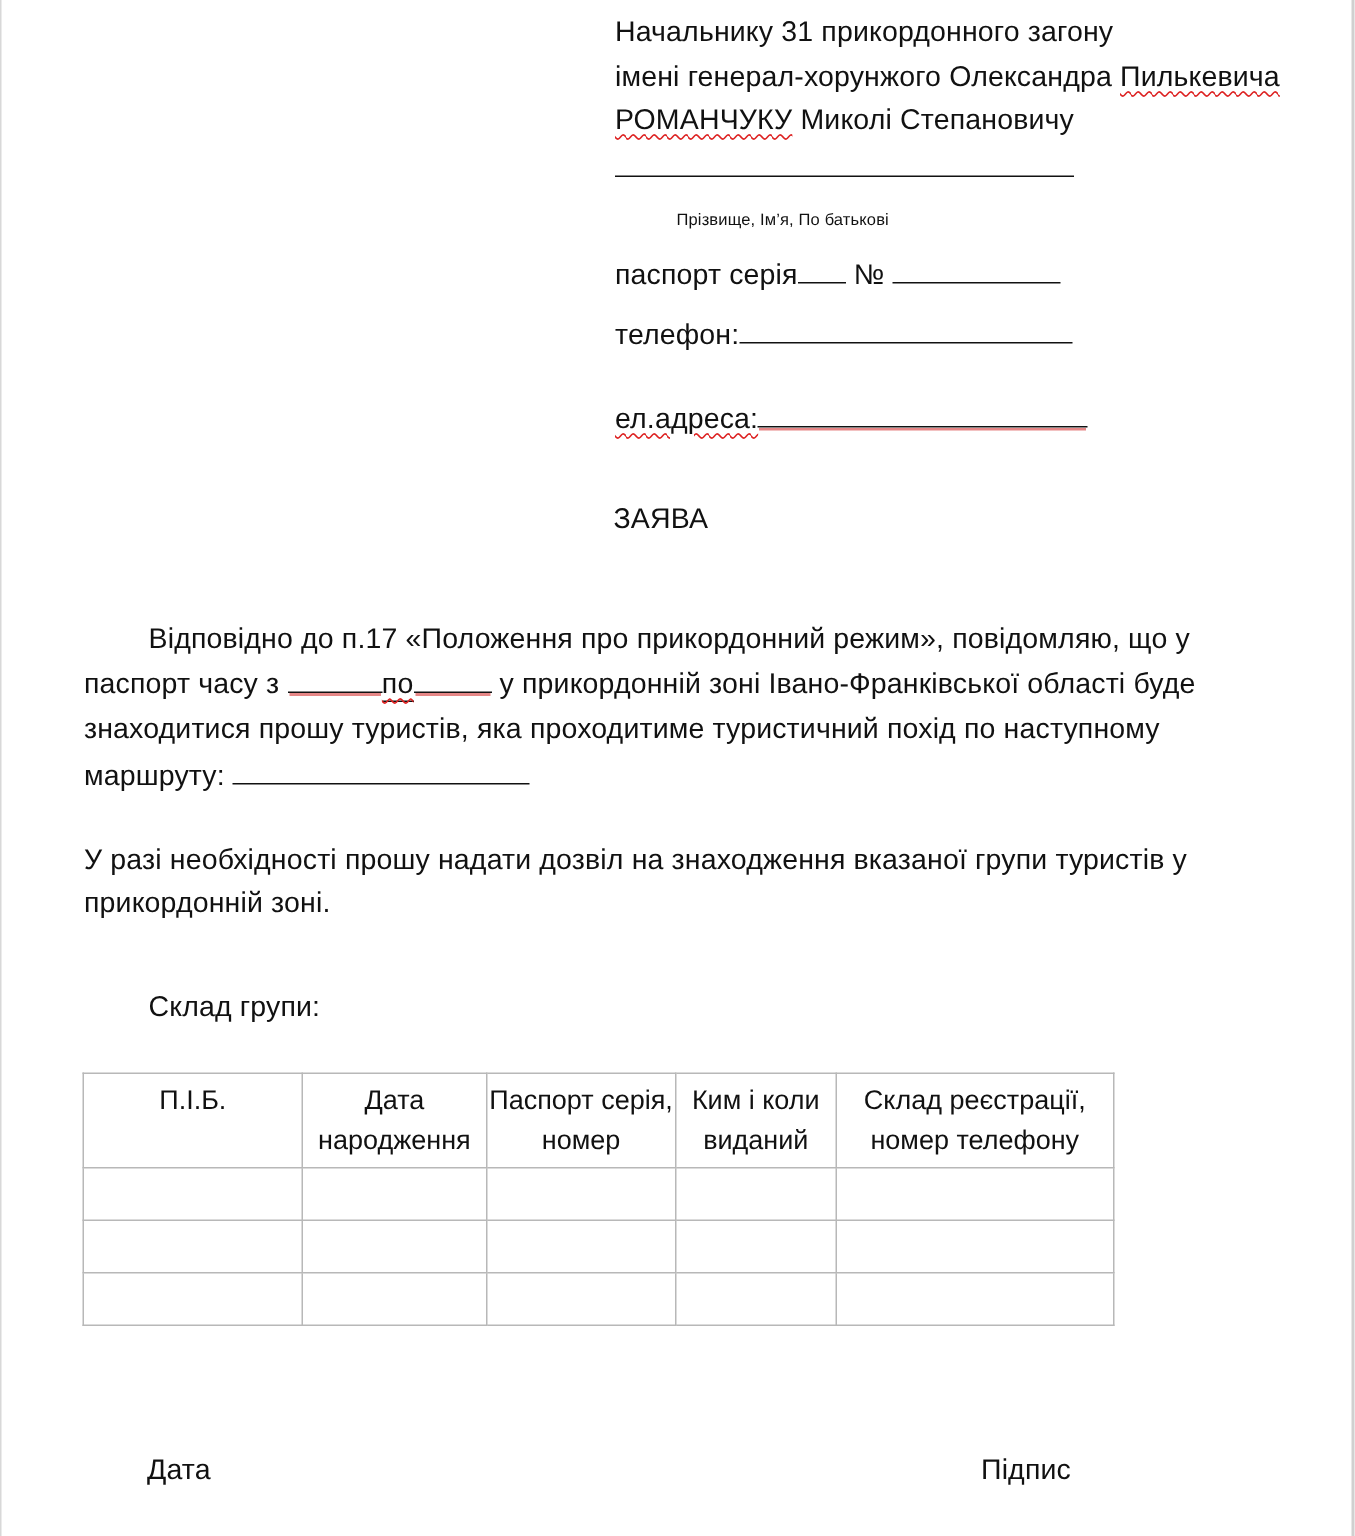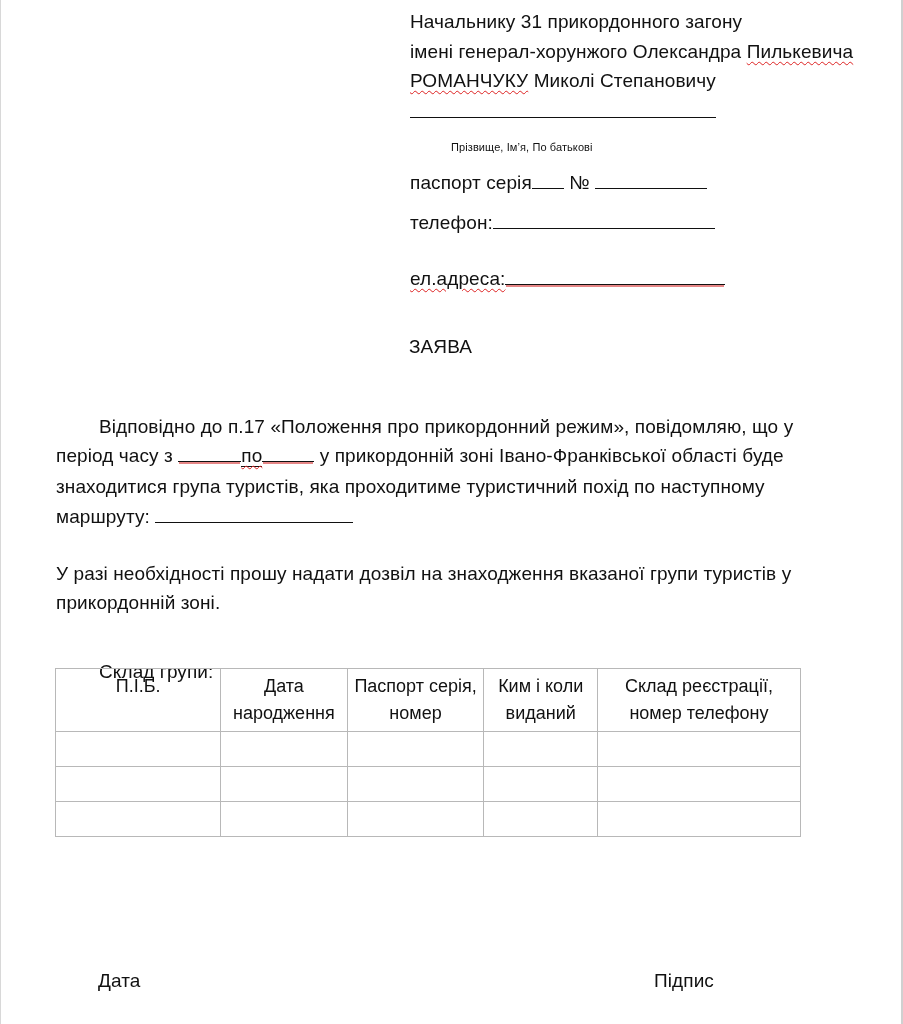--- a/index.html
+++ b/index.html
@@ -30,22 +30,22 @@
     height: 18px;
     vertical-align: baseline;
   }
   .blank.spell-blank {
     border-bottom: 1.5px solid #111;
     box-shadow: 0 3px 0 -1px rgba(210,34,34,0.55);
   }
   table.group {
     position: absolute;
     left: 54px;
-    top: 668px;
-    width: 746px;
+    top: 715px;
+    width: 688px;
     border-collapse: collapse;
     font-size: 18px;
     line-height: 27px;
   }
   table.group th, table.group td {
     border: 1px solid #b8b8b8;
     font-weight: normal;
     text-align: center;
     vertical-align: top;
   }
@@ -70,23 +70,23 @@
   <span>телефон:</span><span class="blank" style="width:222px;"></span>
 </div>
 <div class="line" style="left:409px; top:267px;">
   <span class="spell">ел.адреса:</span><span class="blank spell-blank" style="width:220px;"></span>
 </div>
 
 <div class="line" style="left:408px; top:335px;">ЗАЯВА</div>
 
 <div class="line" style="left:98px; top:415px;">Відповідно до п.17 «Положення про прикордонний режим», повідомляю, що у</div>
 <div class="line" style="left:55px; top:444px;">
-  <span>період часу з </span><span class="blank spell-blank" style="width:63px;"></span><span class="spell" style="border-bottom:1.5px solid #111;">по</span><span class="blank spell-blank" style="width:52px;"></span><span> у прикордонній зоні Івано-Франківської області буде</span>
+  <span>паспорт часу з </span><span class="blank spell-blank" style="width:63px;"></span><span class="spell" style="border-bottom:1.5px solid #111;">по</span><span class="blank spell-blank" style="width:52px;"></span><span> у прикордонній зоні Івано-Франківської області буде</span>
 </div>
-<div class="line" style="left:55px; top:475px;">знаходитися група туристів, яка проходитиме туристичний похід по наступному</div>
+<div class="line" style="left:55px; top:475px;">знаходитися прошу туристів, яка проходитиме туристичний похід по наступному</div>
 <div class="line" style="left:55px; top:505px;">
   <span>маршруту: </span><span class="blank" style="width:198px;"></span>
 </div>
 
 <div class="line" style="left:55px; top:562px;">У разі необхідності прошу надати дозвіл на знаходження вказаної групи туристів у</div>
 <div class="line" style="left:55px; top:591px;">прикордонній зоні.</div>
 
 <div class="line" style="left:98px; top:660px;">Склад групи:</div>
 
 <table class="group">

